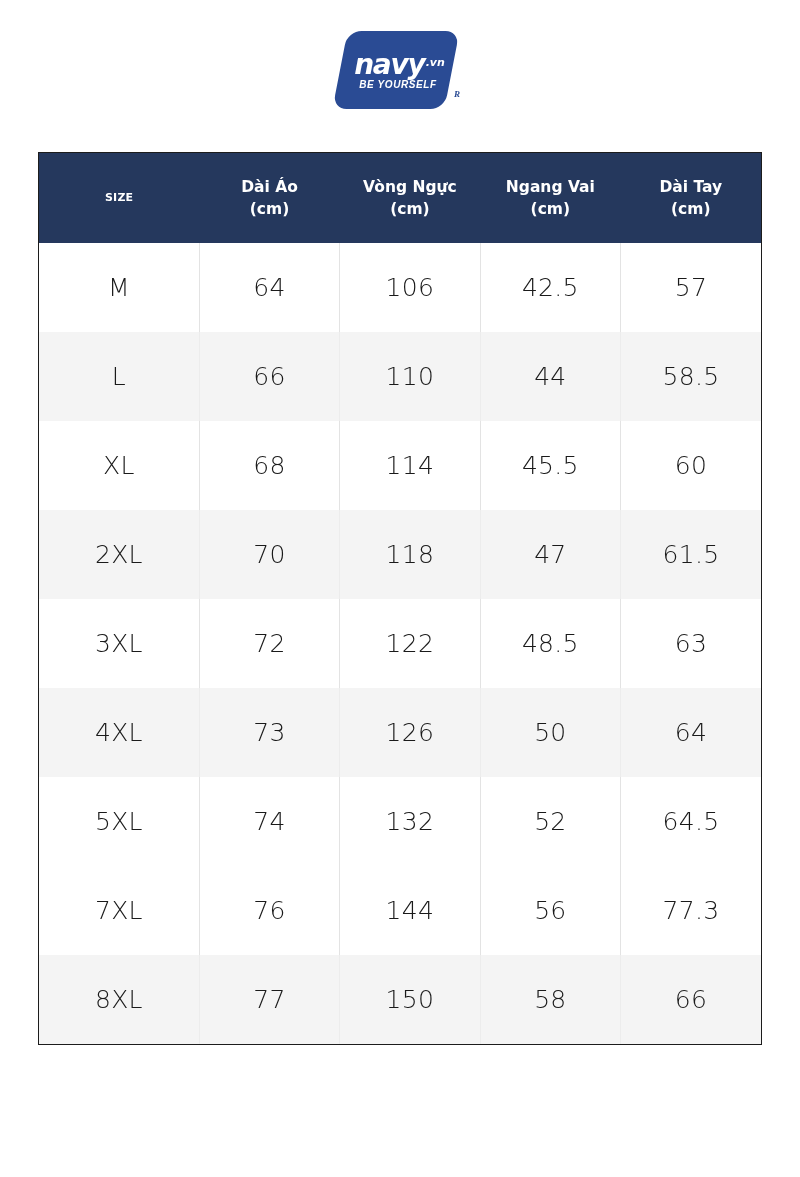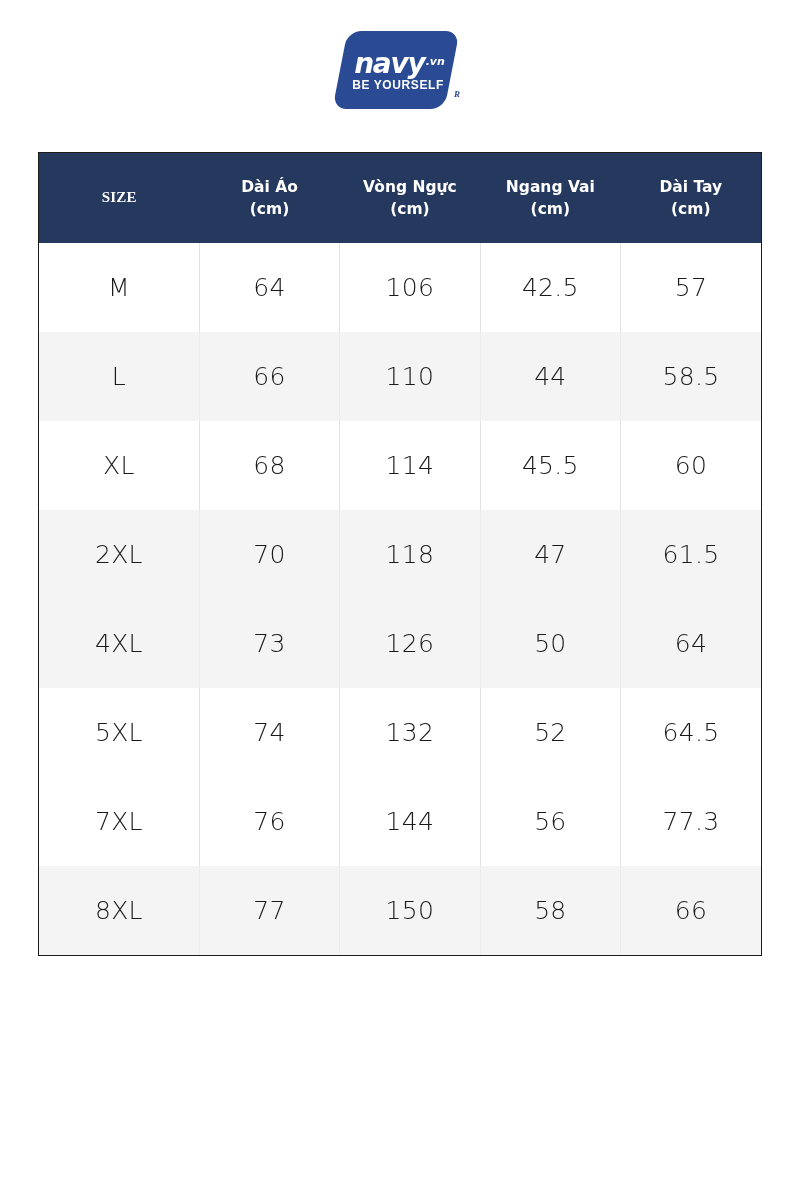--- a/index.html
+++ b/index.html
@@ -82,22 +82,23 @@
     font-style: italic;
     letter-spacing: 0px;
     vertical-align: super;
     position: relative;
     top: 3px;
     left: 1px;
   }
   .brand-tag {
     color: #ffffff;
     font-family: "Liberation Sans", sans-serif;
-    font-size: 12px;
-    font-weight: bold;
+    font-size: 10px;
+    font-weight: bold;
+    font-style: italic;
     letter-spacing: 0.6px;
     line-height: 1;
     padding-left: 4px;
   }
   .brand-reg {
     position: absolute;
     right: 0px;
     bottom: 10px;
     color: #2a4b94;
     font-size: 9px;
@@ -147,23 +148,22 @@
     font-size: 15.5px;
     line-height: 1.45;
     height: 90px;
     padding: 0;
     text-align: center;
     vertical-align: middle;
     border: none;
     letter-spacing: 0px;
   }
   thead th.size-head {
-    font-size: 15px;
+    font-size: 11px;
     letter-spacing: 0.2px;
-    font-family: Liberation Serif, serif;
   }
   .head-unit {
     display: block;
   }
 
   tbody td {
     font-family: "DejaVu Sans", sans-serif;
     font-weight: 300;
     font-size: 25px;
     color: #1a1a1a;
@@ -257,20 +257,27 @@
           <td>45.5</td>
           <td>60</td>
         </tr>
         <tr class="alt">
           <td>2XL</td>
           <td>70</td>
           <td>118</td>
           <td>47</td>
           <td>61.5</td>
         </tr>
+        <tr>
+          <td>3XL</td>
+          <td>72</td>
+          <td>122</td>
+          <td>48.5</td>
+          <td>63</td>
+        </tr>
         <tr class="alt">
           <td>4XL</td>
           <td>73</td>
           <td>126</td>
           <td>50</td>
           <td>64</td>
         </tr>
         <tr>
           <td>5XL</td>
           <td>74</td>

